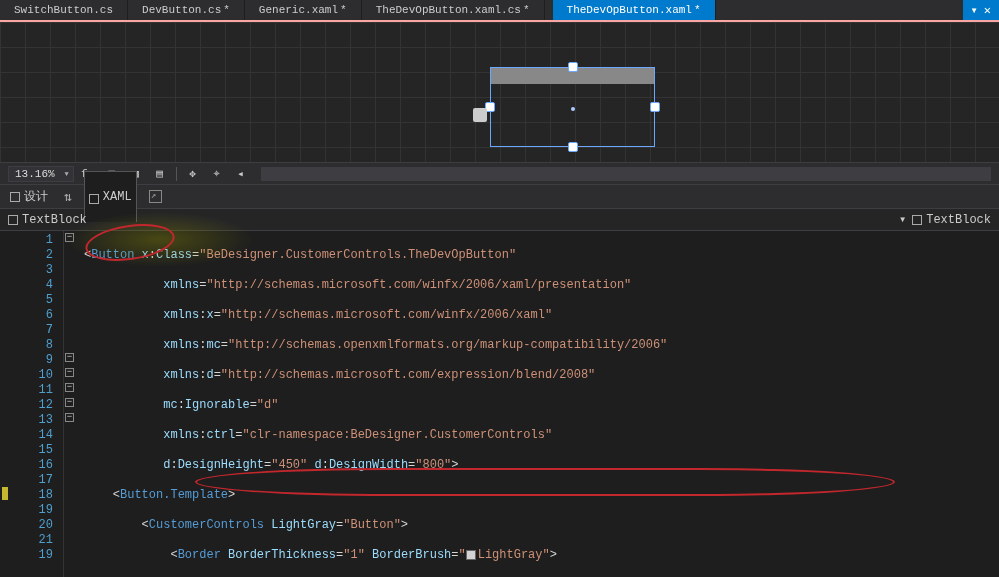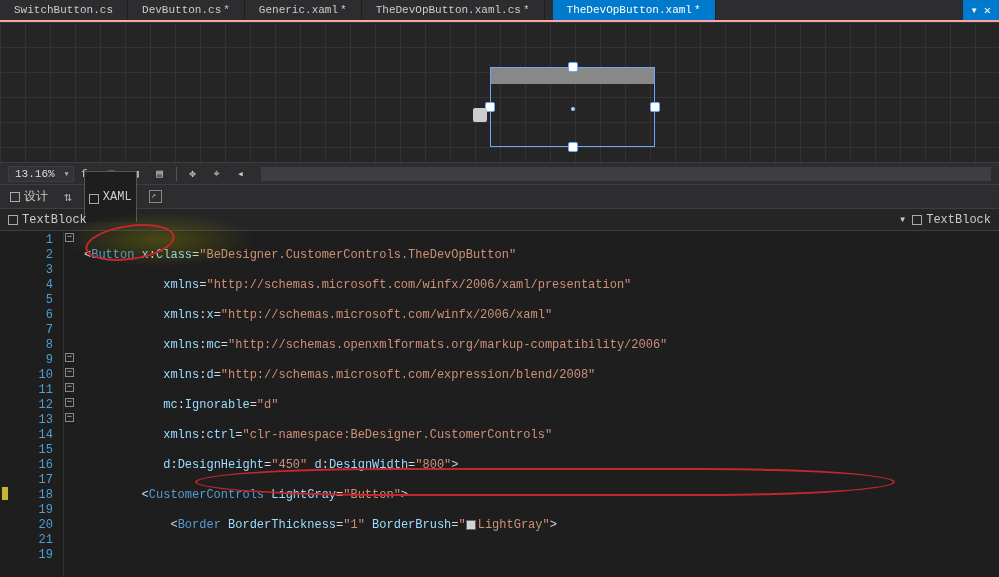--- a/index.html
+++ b/index.html
@@ -325,20 +325,21 @@
   </div>
   <div class="code">
 <div class="cl"><span class="t-punc">&lt;</span><span class="t-tag">Button</span><span class="t-attr"> x</span><span class="t-punc">:</span><span class="t-attr">Class</span><span class="t-punc">=</span><span class="t-str">"BeDesigner.CustomerControls.TheDevOpButton"</span></div>
 <div class="cl">           <span class="t-attr">xmlns</span><span class="t-punc">=</span><span class="t-str">"http://schemas.microsoft.com/winfx/2006/xaml/presentation"</span></div>
 <div class="cl">           <span class="t-attr">xmlns</span><span class="t-punc">:</span><span class="t-attr">x</span><span class="t-punc">=</span><span class="t-str">"http://schemas.microsoft.com/winfx/2006/xaml"</span></div>
 <div class="cl">           <span class="t-attr">xmlns</span><span class="t-punc">:</span><span class="t-attr">mc</span><span class="t-punc">=</span><span class="t-str">"http://schemas.openxmlformats.org/markup-compatibility/2006"</span></div>
 <div class="cl">           <span class="t-attr">xmlns</span><span class="t-punc">:</span><span class="t-attr">d</span><span class="t-punc">=</span><span class="t-str">"http://schemas.microsoft.com/expression/blend/2008"</span></div>
 <div class="cl">           <span class="t-attr">mc</span><span class="t-punc">:</span><span class="t-attr">Ignorable</span><span class="t-punc">=</span><span class="t-str">"d"</span></div>
 <div class="cl">           <span class="t-attr">xmlns</span><span class="t-punc">:</span><span class="t-attr">ctrl</span><span class="t-punc">=</span><span class="t-str">"clr-namespace:BeDesigner.CustomerControls"</span></div>
 <div class="cl">           <span class="t-attr">d</span><span class="t-punc">:</span><span class="t-attr">DesignHeight</span><span class="t-punc">=</span><span class="t-str">"450"</span><span class="t-attr"> d</span><span class="t-punc">:</span><span class="t-attr">DesignWidth</span><span class="t-punc">=</span><span class="t-str">"800"</span><span class="t-punc">&gt;</span></div>
+<div class="cl">    <span class="t-punc">&lt;</span><span class="t-tag">Button.Template</span><span class="t-punc">&gt;</span></div>
 <div class="cl">        <span class="t-punc">&lt;</span><span class="t-tag">CustomerControls</span><span class="t-attr"> LightGray</span><span class="t-punc">=</span><span class="t-str">"Button"</span><span class="t-punc">&gt;</span></div>
 <div class="cl">            <span class="t-punc">&lt;</span><span class="t-tag">Border</span><span class="t-attr"> BorderThickness</span><span class="t-punc">=</span><span class="t-str">"1"</span><span class="t-attr"> BorderBrush</span><span class="t-punc">=</span><span class="t-str">"</span><span class="sw"></span><span class="t-str">LightGray</span><span class="t-str">"</span><span class="t-punc">&gt;</span></div>
 
 
 
 
 
 
 
 

